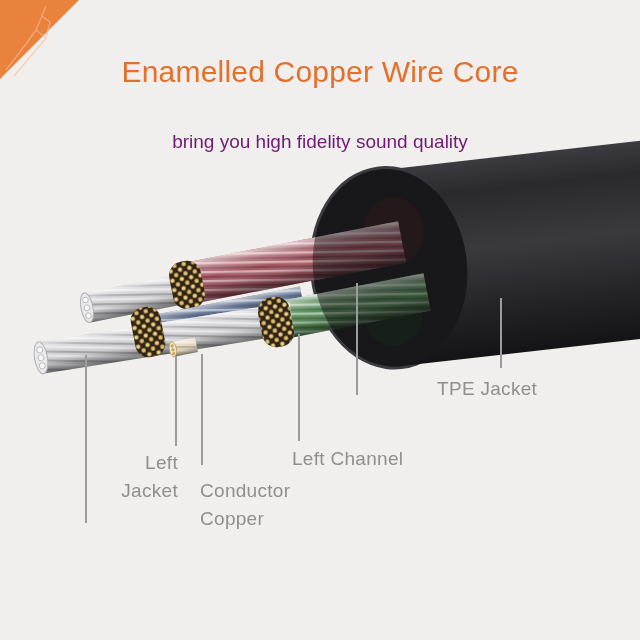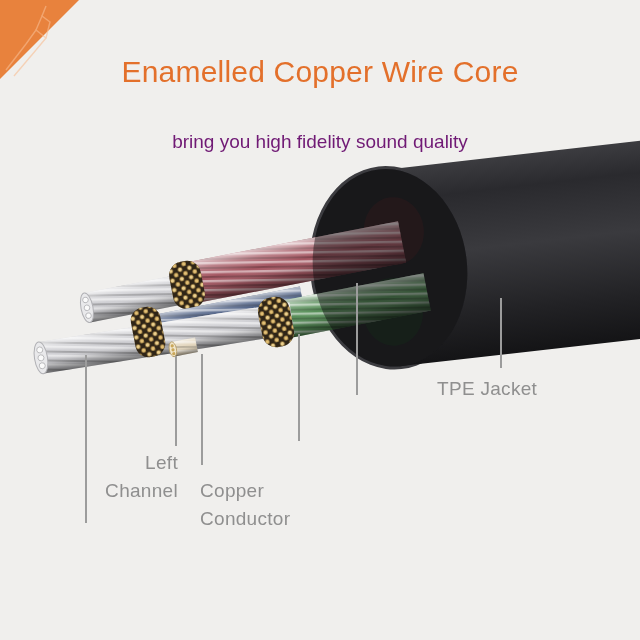--- a/index.html
+++ b/index.html
@@ -153,25 +153,26 @@
       <line x1="501" y1="298" x2="501" y2="368"></line>
     </g>
   </svg>
 
   <div class="title">Enamelled Copper Wire Core</div>
   <div class="subtitle">bring you high fidelity sound quality</div>
 
   <div class="lbl" style="left:437px;top:375px;">TPE Jacket</div>
 
 
+  <div class="lbl" style="left:292px;top:445px;">Left Channel</div>
 
   <div class="lbl lbl-right" style="left:60px;top:449px;width:118px;">
     <span>Left</span>
-    <span>Channel</span>
+    <span>Jacket</span>
   </div>
 
   <div class="lbl" style="left:200px;top:477px;">
+    <span>Conductor</span>
     <span>Copper</span>
-    <span>Conductor</span>
   </div>
 
 
 </div>
 
 </body></html>

